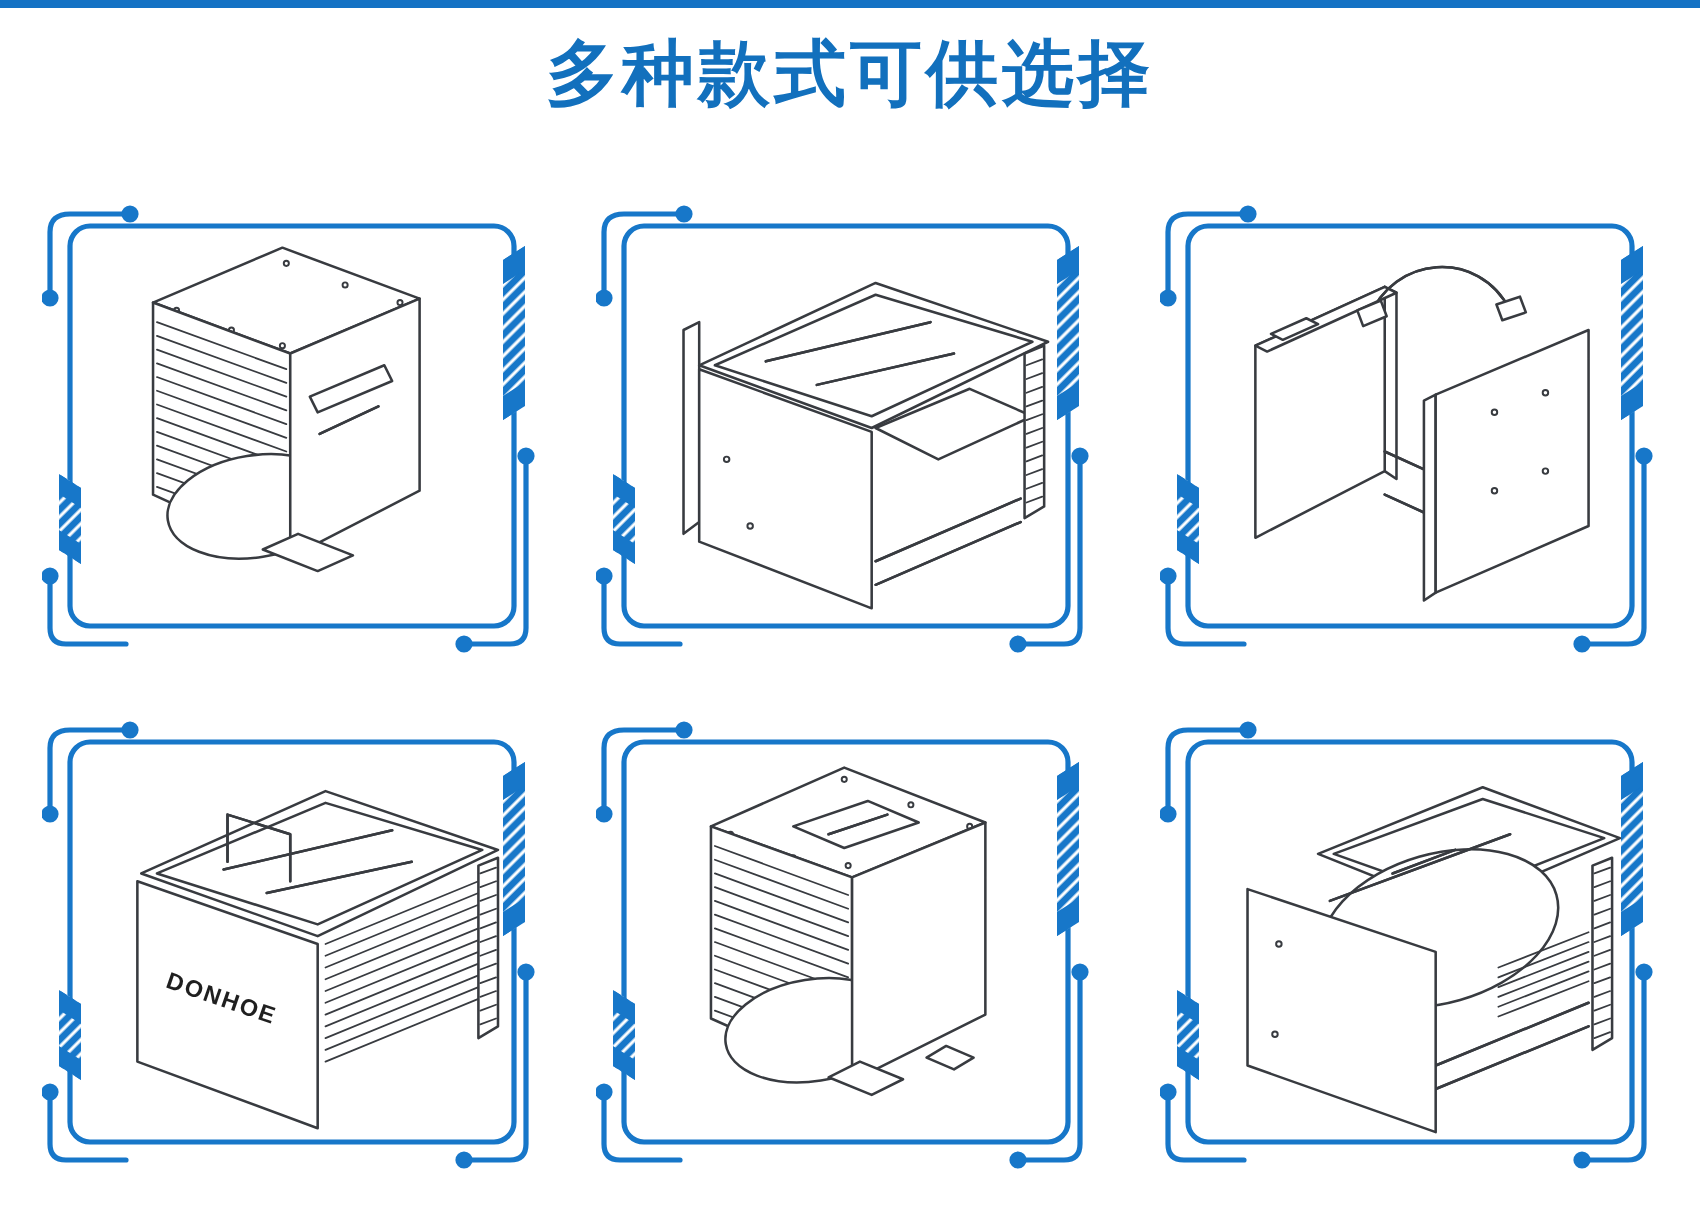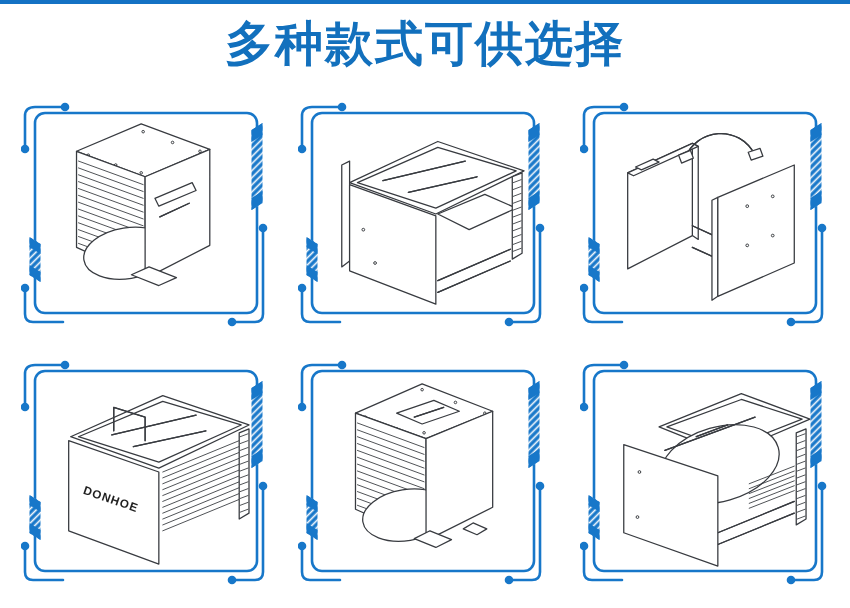--- a/index.html
+++ b/index.html
@@ -1,20 +1,20 @@
 <!DOCTYPE html>
 <html><head>
 <meta charset="utf-8">
 <style>
   html,body{margin:0;padding:0;background:#fff;}
   body{position:relative;width:850px;height:608px;overflow:hidden;
        font-family:"Liberation Sans",sans-serif;}
   .topbar{position:absolute;left:0;top:0;width:850px;height:4px;background:#1472c4;}
   .title{position:absolute;top:14px;left:0;right:0;text-align:center;
-         font-weight:900;font-size:48px;line-height:1.25;color:#1270bd;letter-spacing:2px;}
+         font-weight:900;font-size:36px;line-height:1.25;color:#1270bd;letter-spacing:2px;}
   .cell{position:absolute;width:260px;height:242px;}
   .frame{position:absolute;left:0;top:0;width:260px;height:242px;}
   .art{position:absolute;left:22px;top:15px;width:216px;height:196px;}
   .art polygon{fill:#fff;stroke:#383b40;stroke-width:1.3;stroke-linejoin:round;}
   .art path{fill:none;stroke:#383b40;stroke-width:1.3;stroke-linejoin:round;stroke-linecap:round;}
   .art ellipse{fill:#fff;stroke:#383b40;stroke-width:1.3;}
   .art circle{fill:none;stroke:#383b40;stroke-width:1;}
   .art .thin{stroke-width:0.9;}
   .hidden-defs{position:absolute;width:0;height:0;overflow:hidden;}
 </style>

